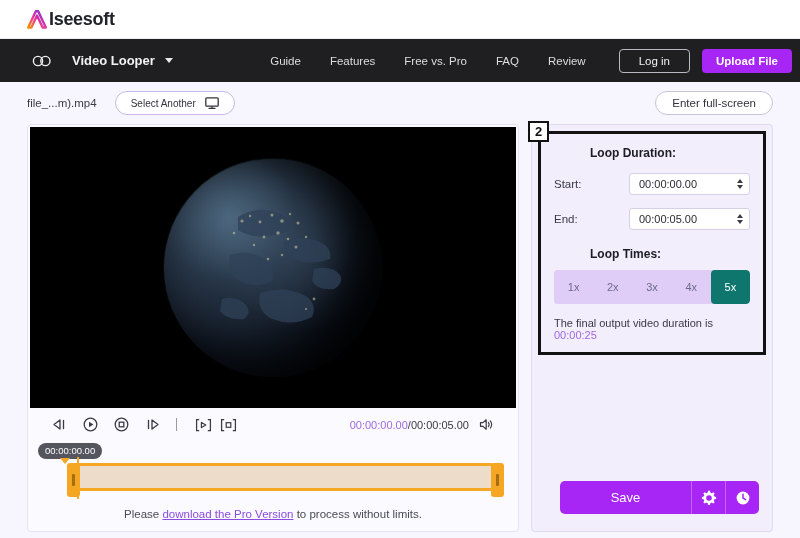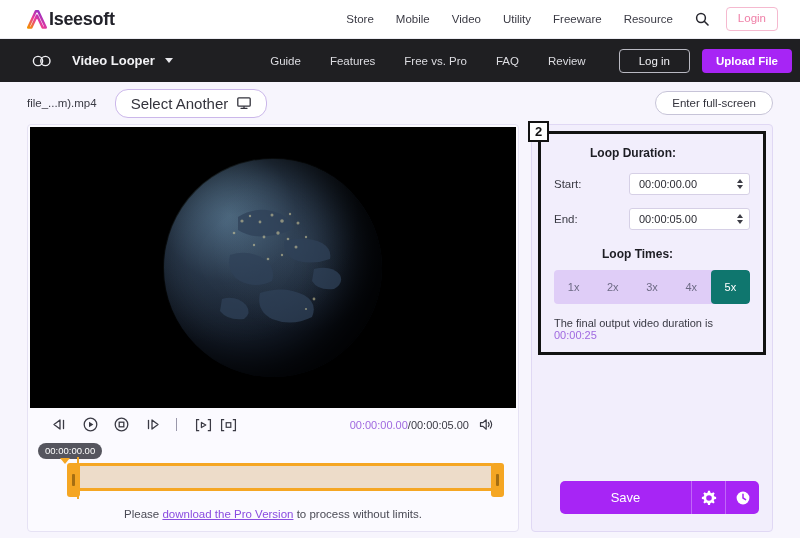--- a/index.html
+++ b/index.html
@@ -69,21 +69,21 @@
     padding: 6px 14px; cursor: pointer;
   }
 
   
   .filerow {
     height: 42px; display: flex; align-items: center; padding: 0 27px;
   }
   .filename { font-size: 11.5px; color: #3a3a44; }
   .select-another {
     margin-left: 18px; border: 1px solid #cbb7ea; background: #fff;
-    border-radius: 13px; font-size: 15px; color: #33333c;
+    border-radius: 13px; font-size: 10px; color: #33333c;
     padding: 5px 15px; cursor: pointer;
     display: flex; align-items: center; gap: 9px;
   }
   .fullscreen-btn {
     margin-left: auto; border: 1px solid #c7c4d8; background: #fff;
     border-radius: 13px; font-size: 11.5px; color: #33333c;
     padding: 5px 16px; cursor: pointer;
   }
 
   
@@ -185,21 +185,21 @@
     flex: 1; background: #fff; border: 1px solid #d6d0e6; border-radius: 3px;
     height: 22px; display: flex; align-items: center;
     padding: 0 6px 0 9px;
   }
   .spinner span { font-size: 11px; color: #2b2b33; }
   .spin-arrows { margin-left: auto; display: flex; flex-direction: column; gap: 2px; cursor: pointer; }
   .spin-arrows i { display: block; border-left: 3.5px solid transparent; border-right: 3.5px solid transparent; }
   .spin-arrows i.up { border-bottom: 4px solid #3b3b44; }
   .spin-arrows i.dn { border-top: 4px solid #3b3b44; }
 
-  .loop-title { margin-top: 17px; margin-left: 12px; }
+  .loop-title { margin-top: 17px; }
   .segmented {
     margin-top: 9px; display: flex; background: #dfcdf7;
     border-radius: 4px; overflow: hidden; height: 34px;
   }
   .seg {
     flex: 1; display: flex; align-items: center; justify-content: center;
     font-size: 11px; color: #6d6a85; cursor: pointer;
   }
   .seg.active {
     background: #0f766e; color: #fff; border-radius: 4px; font-weight: normal;
@@ -233,33 +233,20 @@
           <stop offset="0%" stop-color="#f39200"></stop>
           <stop offset="45%" stop-color="#e8399b"></stop>
           <stop offset="100%" stop-color="#6c2bd9"></stop>
         </linearGradient>
       </defs>
       <path d="M8.8 1.2 L1.2 17.6 L4.4 17.6 L10.0 5.6 L15.6 17.6 L18.8 17.6 L11.2 1.2 Z" fill="none" stroke="url(#lg)" stroke-width="2.4" stroke-linejoin="round"></path>
     </svg>
     <div class="logo-text"><span>I</span><span>seesoft</span></div>
   </div>
 
-  <nav class="topnav">
-    <a href="#">Store</a>
-    <a href="#">Mobile</a>
-    <a href="#">Video</a>
-    <a href="#">Utility</a>
-    <a href="#">Freeware</a>
-    <a href="#">Resource</a>
-    <svg class="search-ico" width="14" height="14" viewBox="0 0 14 14">
-      <circle cx="6" cy="6" r="4.4" fill="none" stroke="#26262e" stroke-width="1.5"></circle>
-      <line x1="9.3" y1="9.3" x2="13" y2="13" stroke="#26262e" stroke-width="1.6" stroke-linecap="round"></line>
-    </svg>
-    <button class="login-btn">Login</button>
-  </nav>
 </div>
 
 <div class="darknav">
   <svg class="loop-ico" width="20" height="12" viewBox="0 0 20 12">
     <circle cx="6" cy="6" r="4.6" fill="none" stroke="#f0f0f4" stroke-width="1.4"></circle>
     <circle cx="13.4" cy="6" r="4.6" fill="none" stroke="#f0f0f4" stroke-width="1.4"></circle>
   </svg>
   <div class="product">
     <span>Video Looper</span>
     <span class="caret"></span>

